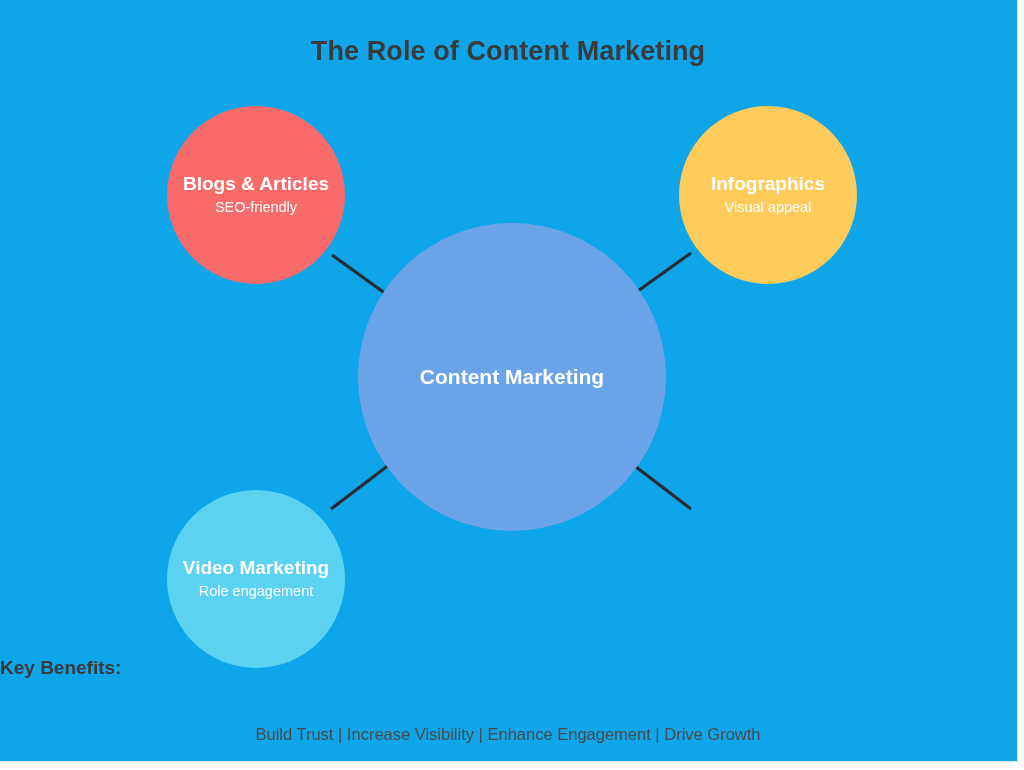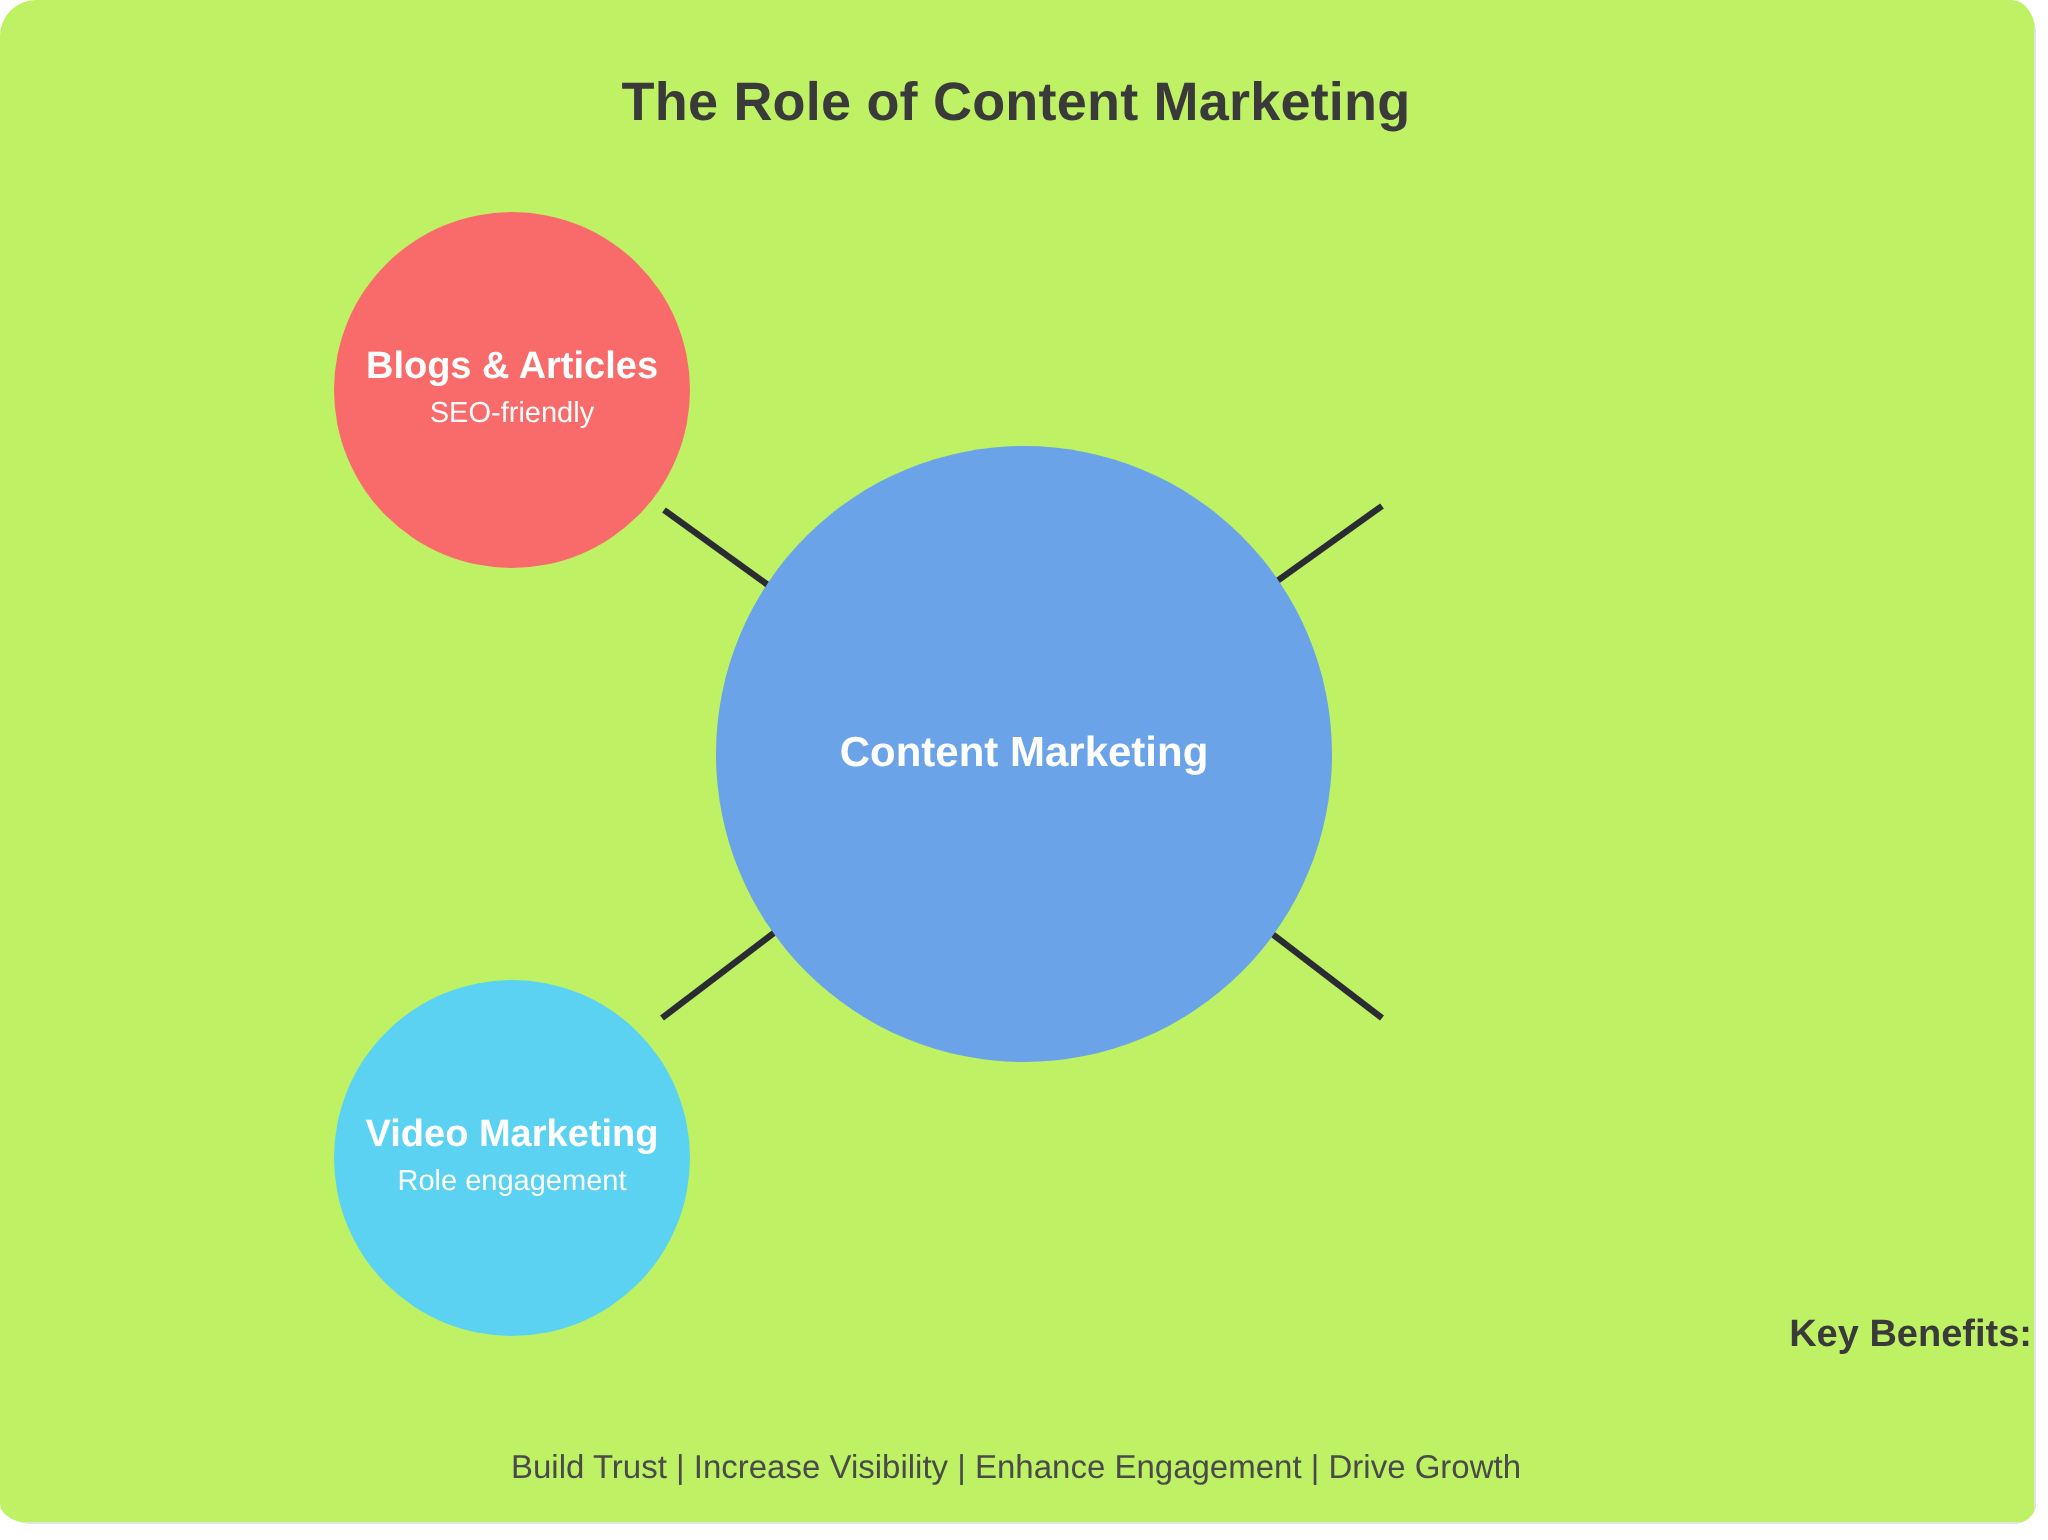--- a/index.html
+++ b/index.html
@@ -4,27 +4,26 @@
 <style>
   html, body {
     margin: 0;
     padding: 0;
     background: #ffffff;
   }
   #canvas {
     position: relative;
     width: 1024px;
     height: 770px;
-    background: #bef264;
+    background: #0ea5e9;
     overflow: hidden;
     font-family: "Liberation Sans", sans-serif;
     box-sizing: border-box;
     border-right: 6px solid #ffffff;
     border-bottom: 8px solid #ffffff;
-    border-radius: 18px;
   }
   
   #frame-edge {
     position: absolute;
     inset: 0;
     pointer-events: none;
     box-shadow: inset -1px 0 0 #e3e3e3, inset 0 -1px 0 #e3e3e3;
   }
 
   #title {
@@ -86,21 +85,21 @@
     width: 1024px;
     height: 770px;
     pointer-events: none;
   }
 
   #benefits-title {
     position: absolute;
     left: 0;
     top: 657px;
     width: 1016px;
-    text-align: right;
+    text-align: left;
     font-size: 19px;
     font-weight: bold;
     color: #3a3a3a;
   }
   #benefits-list {
     position: absolute;
     left: 0;
     top: 725px;
     width: 1016px;
     text-align: center;
@@ -133,20 +132,24 @@
 
   <div class="node node-sat" id="node-blogs" style="background:#f96b6b">
     <div class="node-label">Blogs &amp; Articles</div>
     <div class="node-sub">SEO-friendly</div>
   </div>
 
   <div class="node" id="node-center" style="background:#6aa3e8">
     <div class="node-label">Content Marketing</div>
   </div>
 
+  <div class="node node-sat" id="node-info" style="background:#ffcb5b">
+    <div class="node-label">Infographics</div>
+    <div class="node-sub">Visual appeal</div>
+  </div>
 
   <div class="node node-sat" id="node-video" style="background:#5cd2f2">
     <div class="node-label">Video Marketing</div>
     <div class="node-sub">Role engagement</div>
   </div>
 
 
   <div id="benefits-title">Key Benefits:</div>
 
   <div id="benefits-list">Build Trust | Increase Visibility | Enhance Engagement | Drive Growth</div>

